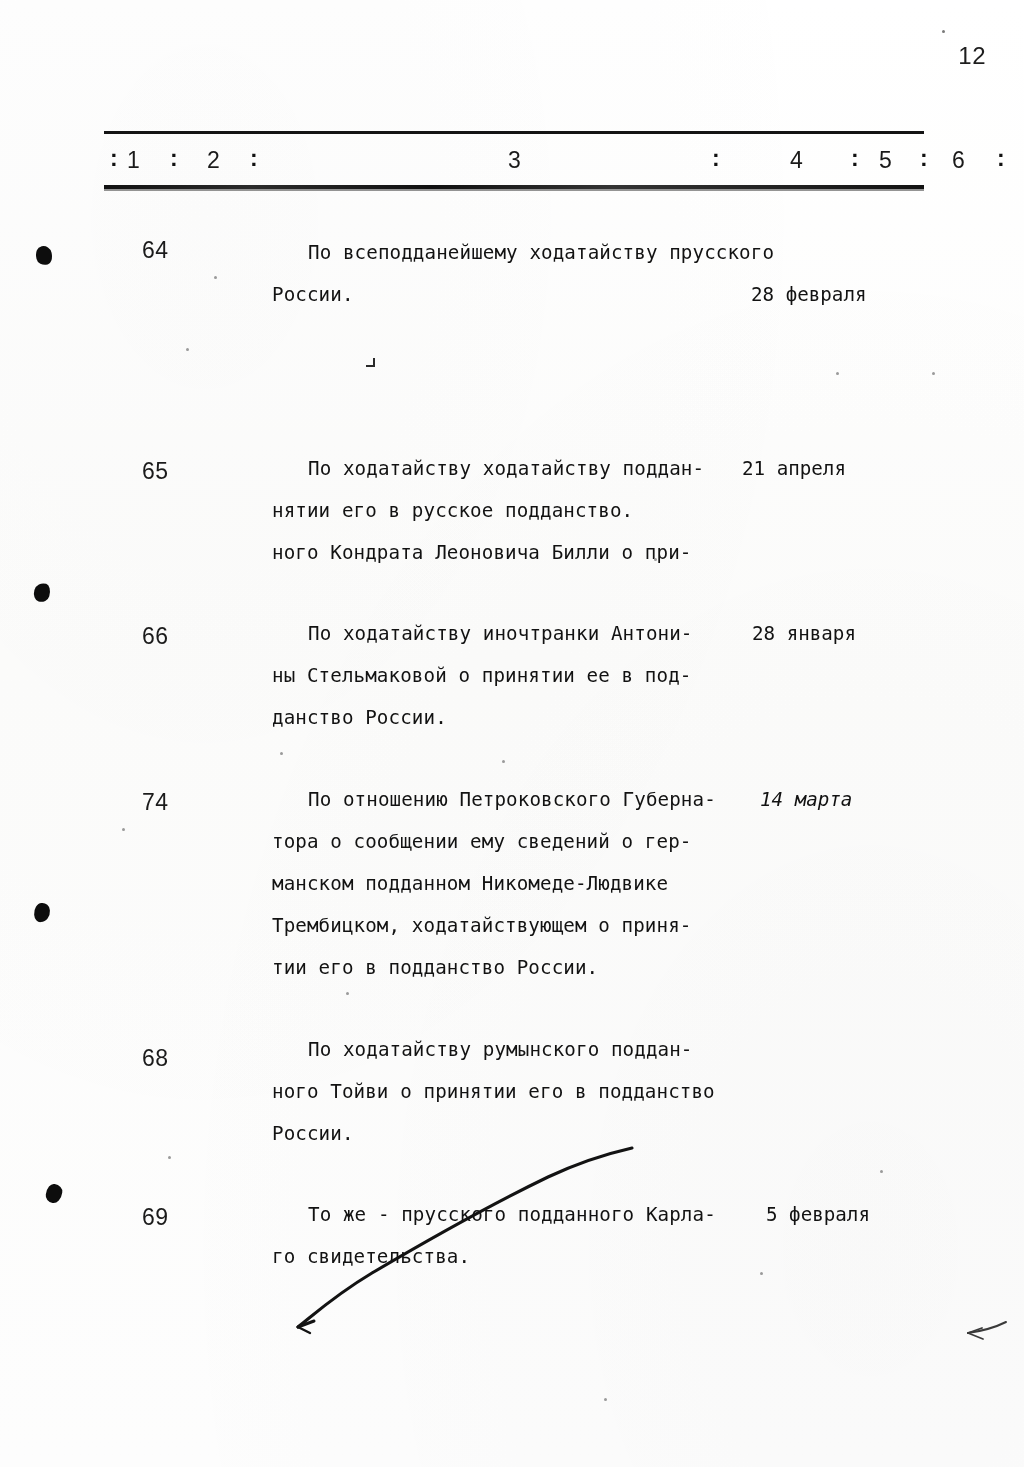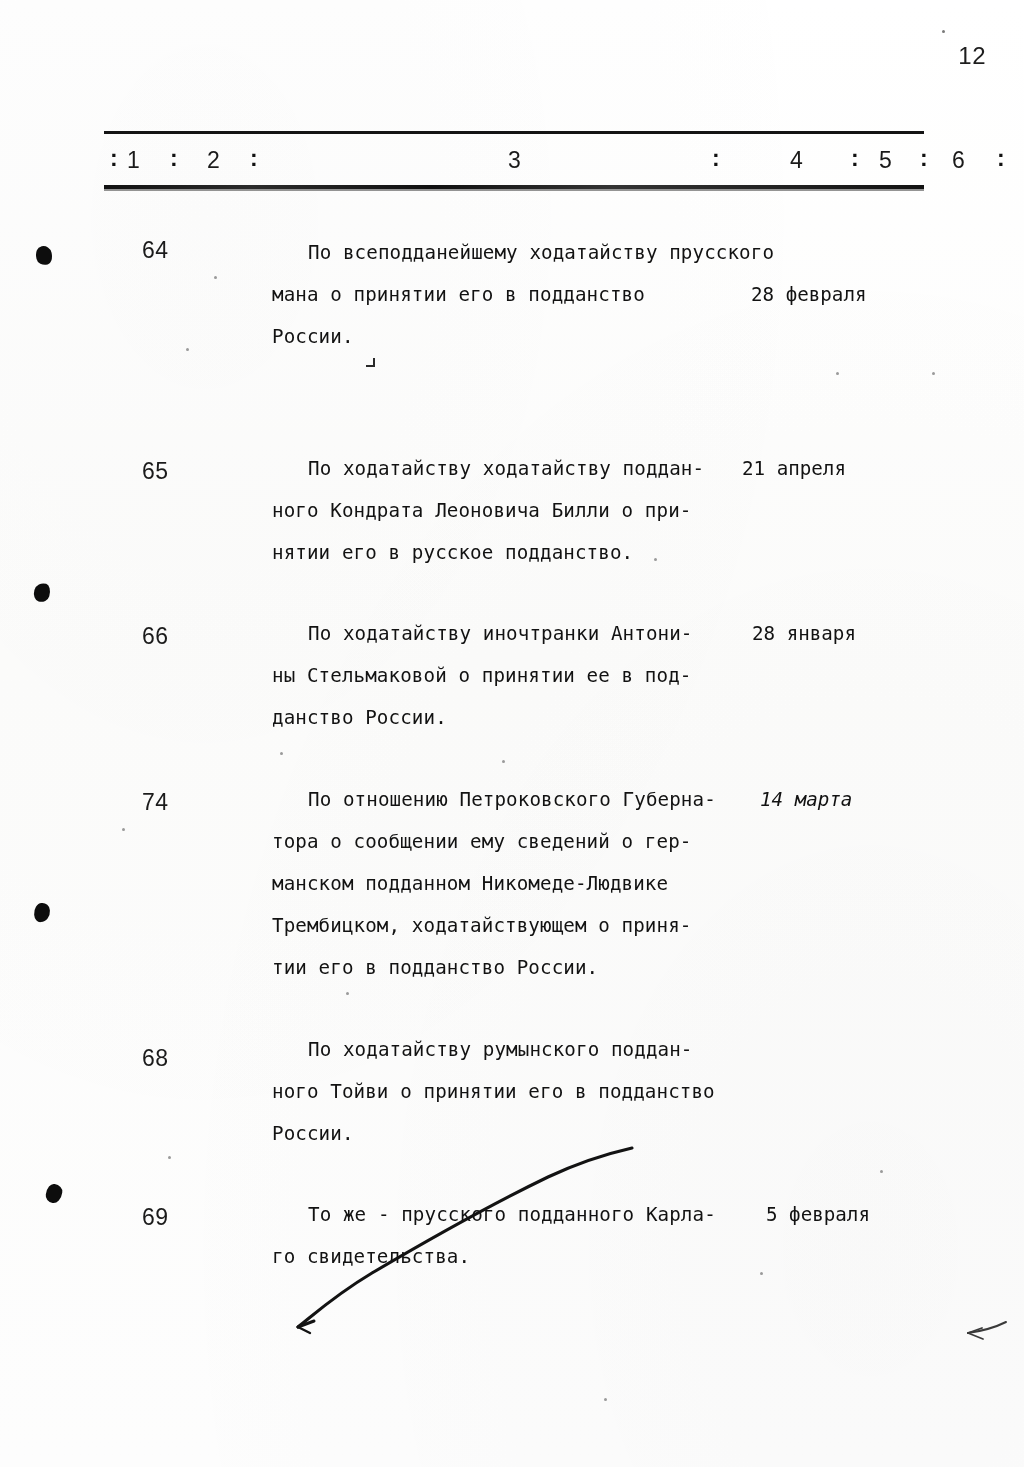--- a/index.html
+++ b/index.html
@@ -215,33 +215,32 @@
       <span class="hcell" style="left:848px;">6</span>
       <span class="hsep" style="left:893px;">:</span>
     </div>
     <div class="rule rule-bottom"></div>
   </div>
 
   <div class="entry" style="top:232px;">
     <div class="entry-num" style="top:5px;">64</div>
     <div class="entry-body">
       <div class="line indent">По всеподданейшему ходатайству прусского</div>
-      <div class="line">мана о принятии его в подданство</div>
       <div class="line">России.</div>
     </div>
     <div class="entry-date" style="top:42px;margin-left:9px;">28 февраля</div>
   </div>
   <div id="russia-tick"></div>
 
   <div class="entry" style="top:448px;">
     <div class="entry-num" style="top:10px;">65</div>
     <div class="entry-body">
       <div class="line indent">По ходатайству ходатайству поддан-</div>
+      <div class="line">нятии его в русское подданство.</div>
       <div class="line">ного Кондрата Леоновича Билли о при-</div>
-      <div class="line">нятии его в русское подданство.</div>
     </div>
     <div class="entry-date" style="top:0px;">21 апреля</div>
   </div>
 
   <div class="entry" style="top:613px;">
     <div class="entry-num" style="top:10px;">66</div>
     <div class="entry-body">
       <div class="line indent">По ходатайству иночтранки Антони-</div>
       <div class="line">ны Стельмаковой о принятии ее в под-</div>
       <div class="line">данство России.</div>

